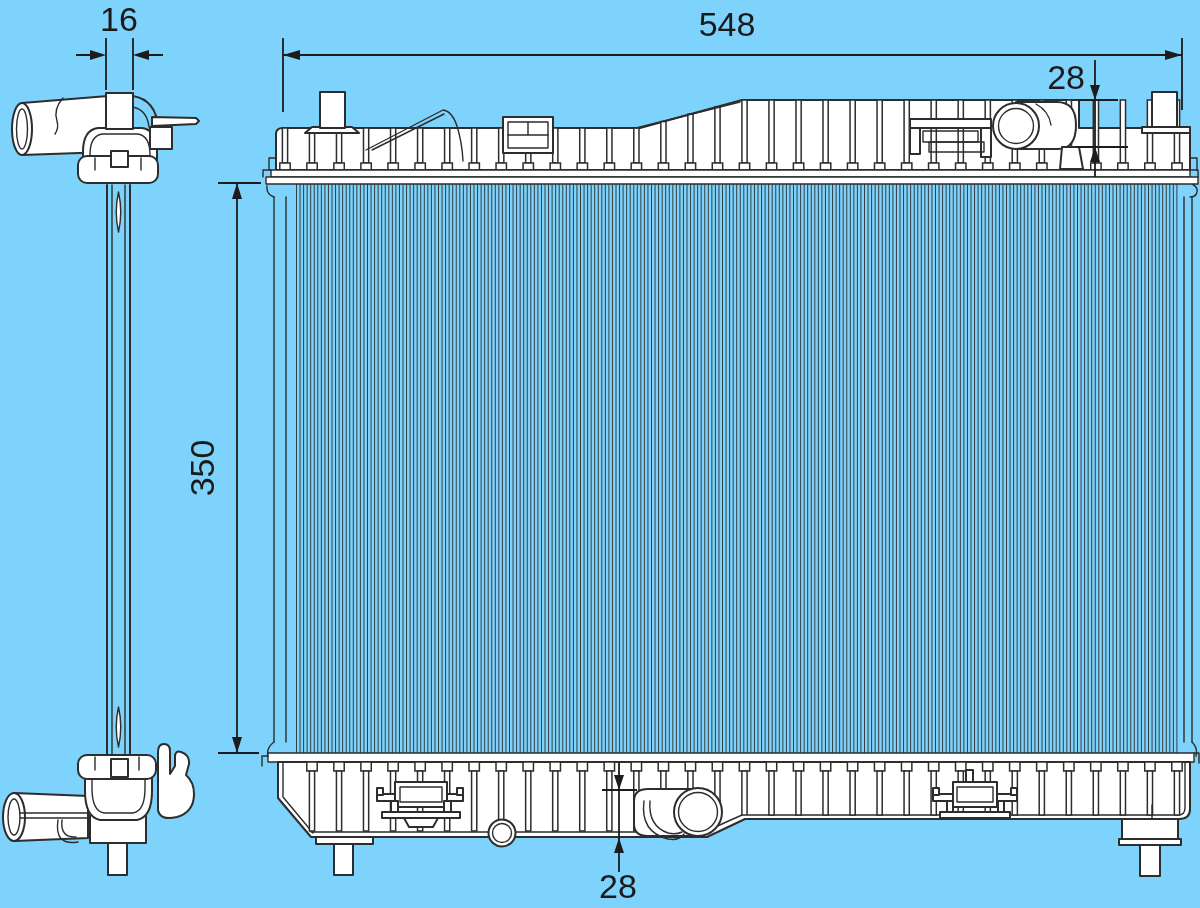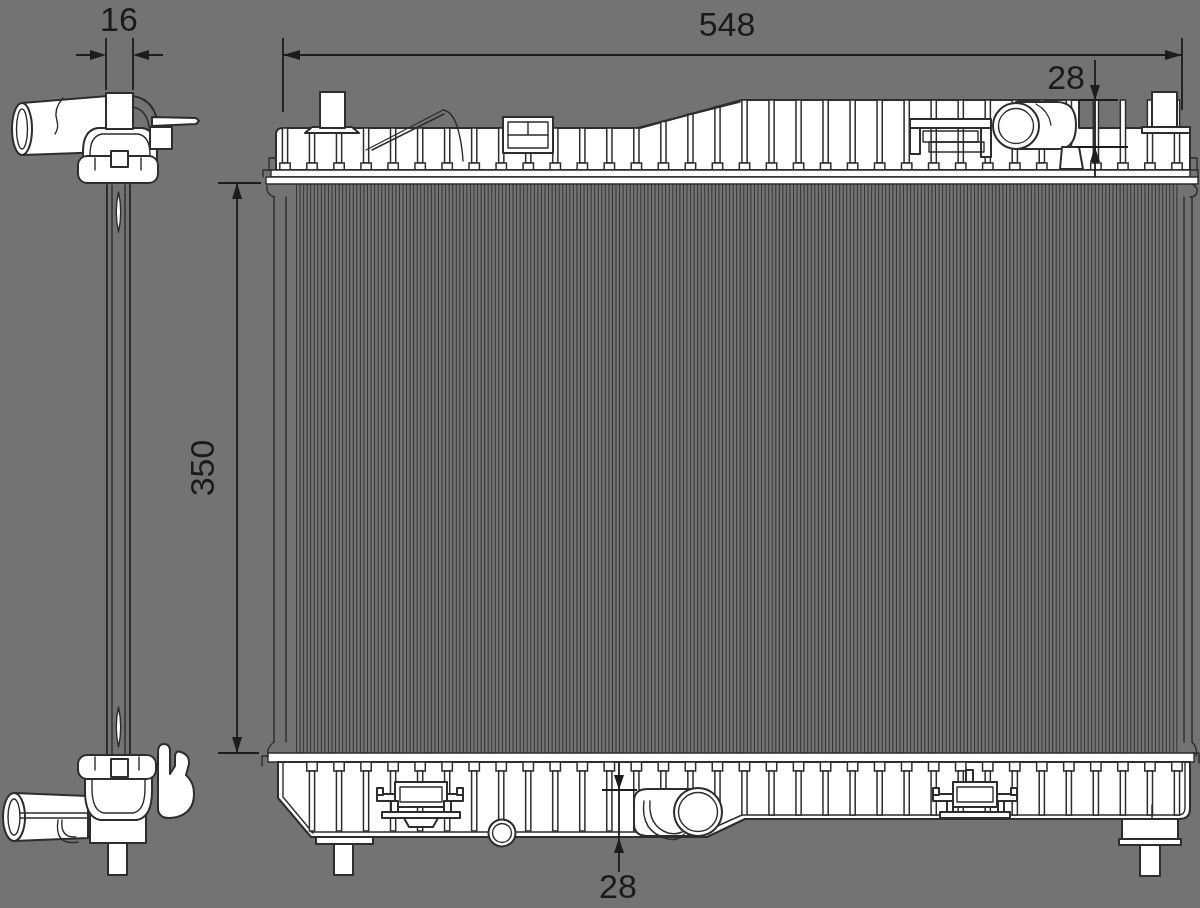--- a/index.html
+++ b/index.html
@@ -1,16 +1,16 @@
 <!DOCTYPE html>
 <html><head>
 <meta charset="utf-8">
 <style>
   html,body{margin:0;padding:0;background:#ffffff;}
-  .stage{width:1200px;height:908px;position:relative;background:#737373;}
+  .stage{width:1200px;height:908px;position:relative;background:#7dd3fc;}
   svg{display:block;}
   .w{fill:#ffffff;stroke:#2d2d2d;stroke-width:2;stroke-linejoin:round;}
   .l{fill:none;stroke:#2d2d2d;stroke-width:2;stroke-linejoin:round;stroke-linecap:round;}
   .thin{stroke-width:1.4;}
   .arrow{fill:#1c1c1c;stroke:none;}
   .dimline{fill:none;stroke:#1c1c1c;stroke-width:1.8;}
   .dimtxt{font-family:"Liberation Sans","DejaVu Sans",sans-serif;font-size:34px;fill:#1a1a1a;}
 </style>
 </head>
 <body>

